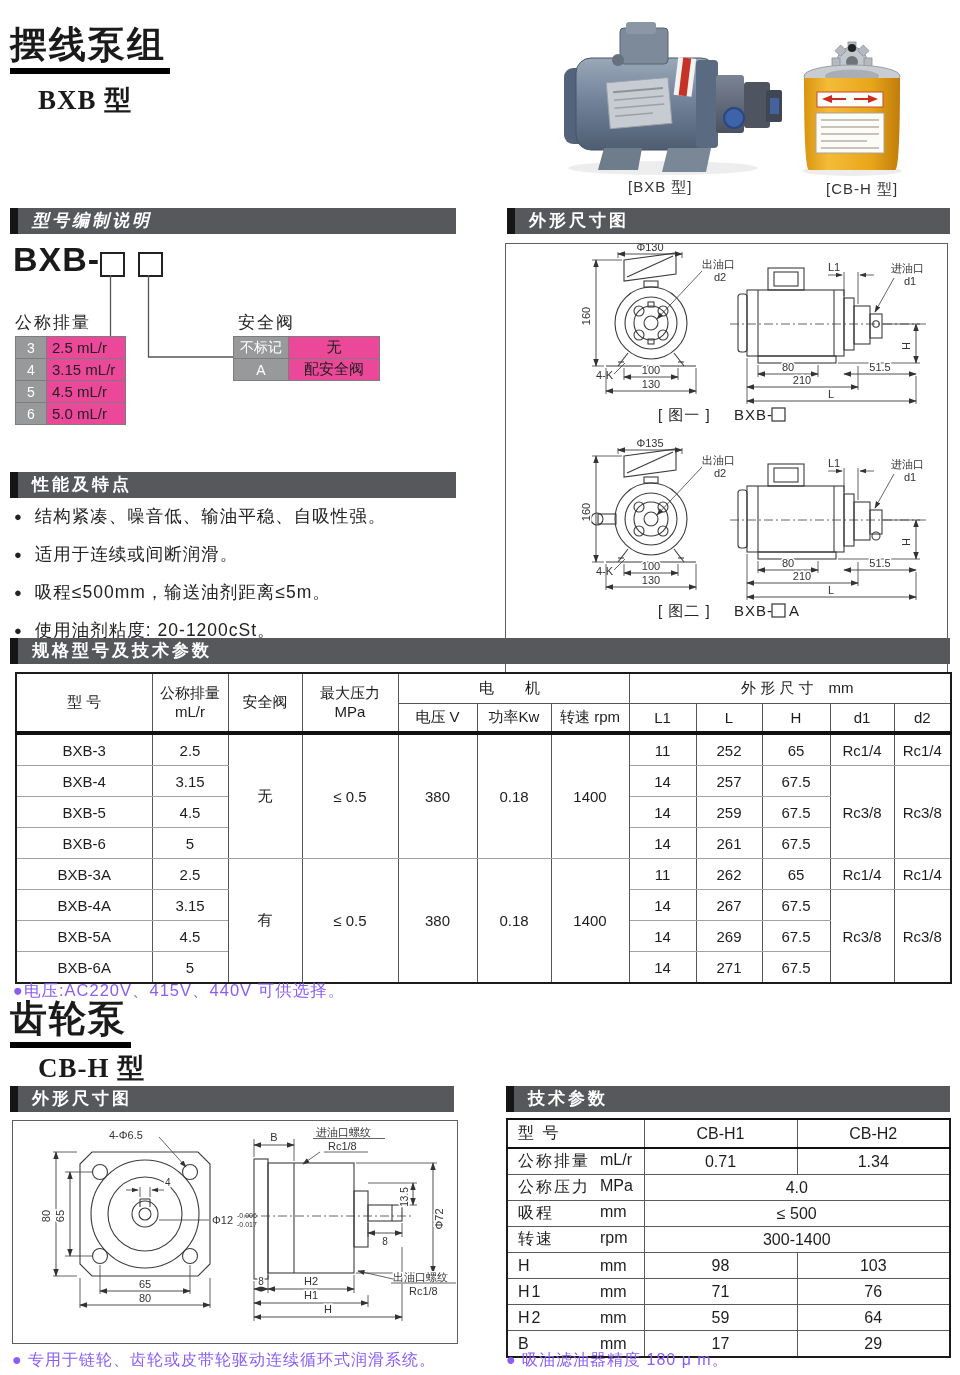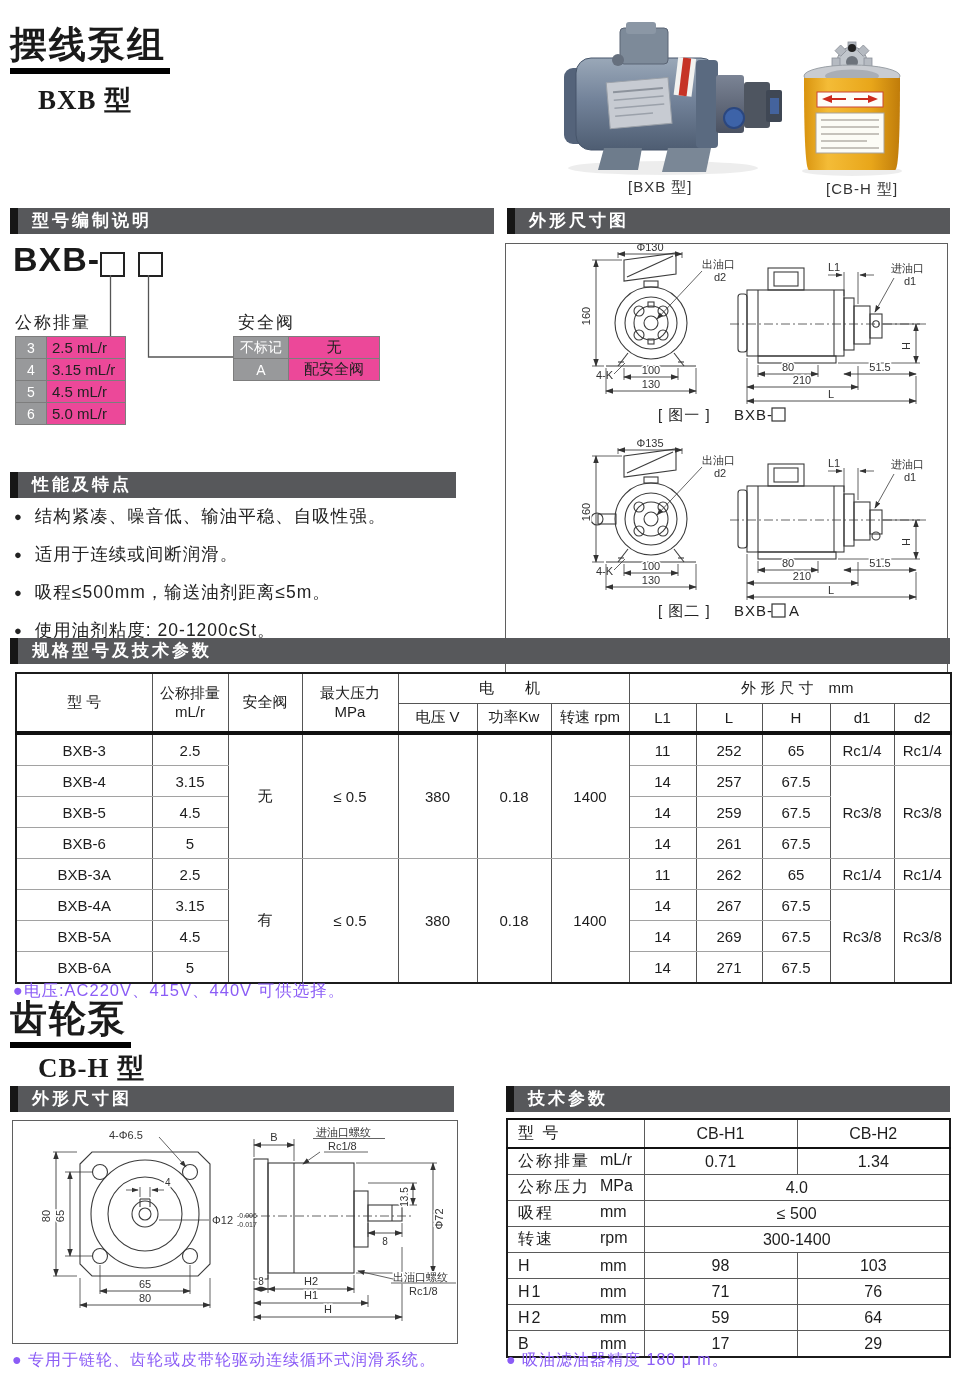--- a/index.html
+++ b/index.html
@@ -148,21 +148,21 @@
     <g stroke="#8f8a82" stroke-width="1.2">
       <line x1="26" y1="80" x2="84" y2="80"></line>
         <line x1="26" y1="87" x2="84" y2="87"></line>
       <line x1="26" y1="94" x2="84" y2="94"></line>
         <line x1="26" y1="101" x2="72" y2="101"></line>
       <line x1="26" y1="108" x2="84" y2="108"></line>
     </g>
   </svg>
   <div class="photo-label" style="left:826px;top:180px;">[CB-H 型]</div>
 
-  <div class="secbar" style="left:10px;top:208px;width:484px;">型号编制说明</div>
+  <div class="secbar" style="left:10px;top:208px;width:446px;font-style:italic;">型号编制说明</div>
 
   <div class="model-prefix" style="left:13px;top:240px;">BXB-</div>
   <div class="code-sq" style="left:100px;top:252px;"></div>
   <div class="code-sq" style="left:138px;top:252px;"></div>
 
   <svg style="position:absolute;left:0;top:246px;" width="400" height="180" viewBox="0 0 400 180">
     <g stroke="#555" stroke-width="1.3" fill="none">
       <polyline points="110.5,29 110.5,90"></polyline>
       <polyline points="148.5,29 148.5,111 233,111"></polyline>
     </g>

